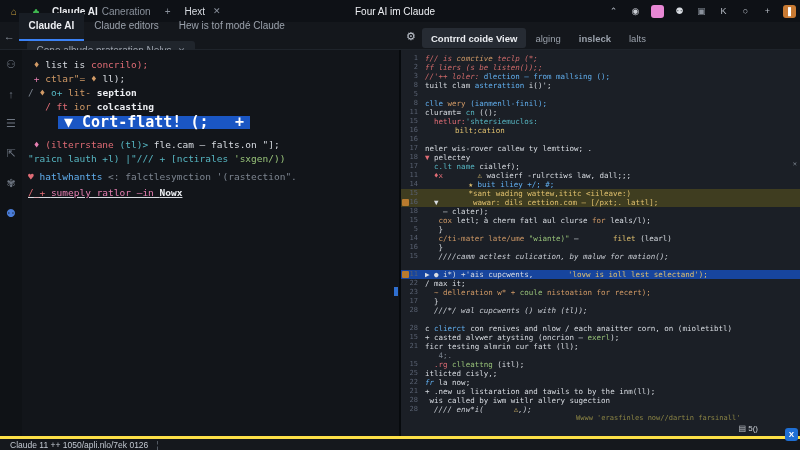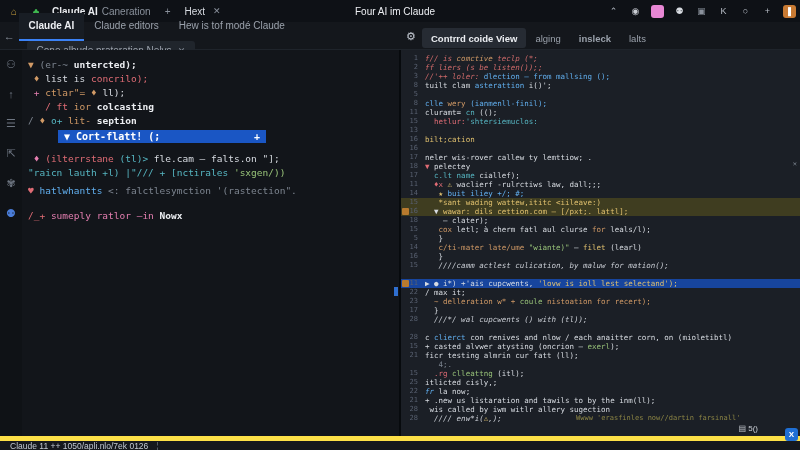--- a/index.html
+++ b/index.html
@@ -43,23 +43,23 @@
 
   .activity { position:absolute; left:0; top:50px; width:22px; bottom:14px;
     background:#0f1216; display:flex; flex-direction:column; align-items:center;
     padding-top:8px; gap:17px; }
   .act-ic { font-size:11px; color:#6e7682; width:16px; text-align:center; }
 
   .leftpanel { position:absolute; left:22px; top:50px; width:377px; bottom:14px;
     background:#12151a; overflow:hidden;
     font-family:"DejaVu Sans Mono", monospace; font-size:9.5px; }
   .lrow { height:14px; line-height:14px; white-space:pre; padding-left:6px; }
-  .lbar { height:13px; line-height:13px; width:208px; margin-left:36px; margin-top:2px;
+  .lbar { height:13px; line-height:13px; width:192px; margin-left:36px; margin-top:2px;
     background:#1a56c4; color:#fff; font-weight:bold; display:flex;
-    align-items:flex-end; padding:0 6px; font-size:10px; }
+    align-items:flex-end; padding:0 6px; font-size:15px; }
   .lbar .plus { margin-left:auto; }
   .lbar-space { height:9px; }
   .lp-handle { position:absolute; right:1px; top:237px; width:4px; height:9px; background:#2f6fd0; }
 
   .divider { position:absolute; left:399px; top:50px; width:2px; bottom:14px; background:#070a0d; }
 
   .rightpanel { position:absolute; left:401px; top:50px; right:0; bottom:14px;
     background:#1b1f26; overflow:hidden;
     font-family:"DejaVu Sans Mono", monospace; font-size:7.5px; }
   .crow { height:9px; line-height:9px; display:flex; white-space:pre; }
@@ -70,34 +70,34 @@
   .crow.hl-blue { background:#17459e; }
   .gbadge { position:absolute; left:1px; top:1px; width:7px; height:7px;
     background:#b87a2e; border-radius:1px; }
   .ghost { position:absolute; left:175px; bottom:14px; color:#8b8444; font-size:7px;
     font-family:"DejaVu Sans Mono", monospace; }
   .rstatus { position:absolute; right:42px; bottom:3px; font-size:8px; color:#c9cdd4;
     font-family:"Liberation Sans", sans-serif; }
   .scroll-marker { position:absolute; right:3px; top:110px; color:#7d8590; font-size:7px; }
 
   .taskbar { position:absolute; left:0; bottom:0; width:800px; height:14px;
-    background:#15181d; border-top:5px solid #fde047; display:flex; align-items:center;
+    background:#15181d; border-top:3px solid #fde047; display:flex; align-items:center;
     font-size:8.5px; color:#aeb4bd; }
   .tk-label { margin-left:10px; white-space:nowrap; color:#c3c9d2; }
   .tk-sep { margin-left:8px; color:#6e7682; }
   .appicon { position:absolute; right:2px; bottom:9px; width:13px; height:13px;
     background:#1f6fd4; border-radius:3px; color:#fff; font-size:8px; font-weight:bold;
     display:flex; align-items:center; justify-content:center; z-index:5; }
 
   
   .c-wht{color:#d8dce2;} .c-wht-b{color:#eceef2;font-weight:bold;}
   .c-wht-i{color:#c9cdd4;font-style:italic;} .c-gry{color:#7d8590;}
   .c-red{color:#e06c75;} .c-redi{color:#cf6a6a;font-style:italic;}
   .c-org{color:#d19a66;} .c-orgi{color:#d19a66;font-style:italic;}
-  .c-yel{color:#e0c06e;} .c-blu{color:#61afef;} .c-blui{color:#61afef;font-style:italic;}
+  .c-yel{color:#e0c06e;margin-left:30px;} .c-blu{color:#61afef;} .c-blui{color:#61afef;font-style:italic;}
   .c-teal{color:#56b6c2;} .c-grn{color:#98c379;} .c-pnk{color:#e57fb1;}
 </style>
 </head>
 <body>
 
 <div class="titlebar">
   <span class="tb-icon" style="color:#c8a03c">⌂</span>
   <span class="tb-icon" style="color:#3fb950">♣</span>
   <div class="tb-tab">
     <span class="strong">Claude AI</span>
@@ -158,52 +158,50 @@
     <span class="act-ic" style="color: rgb(110, 118, 130);">↑</span>
     <span class="act-ic" style="color: rgb(110, 118, 130);">☰</span>
     <span class="act-ic" style="color: rgb(110, 118, 130);">⇱</span>
     <span class="act-ic" style="color: rgb(110, 118, 130);">✾</span>
     <span class="act-ic" style="color: rgb(74, 125, 216);">⚉</span>
   </div>
 
 <div class="leftpanel">
   <div style="height:8px"></div>
   <div id="left-code">
-      <div class="lrow"><span class="c-org">▼ </span><span class="c-gry">(er-~ </span><span class="c-wht-b">untercted);</span></div>
       <div class="lrow"><span class="c-org"> ♦ </span><span class="c-wht">list is </span><span class="c-red">concrilo);</span></div>
       <div class="lrow"><span class="c-pnk"> + </span><span class="c-org">ctlar"= </span><span class="c-org">♦ </span><span class="c-wht">ll);</span></div>
+      <div class="lrow"><span class="c-gry">/ </span><span class="c-org">♦ </span><span class="c-teal">o+ </span><span class="c-org">lit- </span><span class="c-wht-b">seption</span></div>
       <div class="lrow"><span class="c-red">   / ft </span><span class="c-org">ior </span><span class="c-wht-b">colcasting</span></div>
-      <div class="lrow"><span class="c-gry">/ </span><span class="c-org">♦ </span><span class="c-teal">o+ </span><span class="c-org">lit- </span><span class="c-wht-b">seption</span></div>
       <div class="lbar">
         <span>▼ Cort-flatt! (;</span>
         <span class="plus">+</span>
       </div>
       <div class="lbar-space"></div>
       <div class="lrow"><span class="c-pnk"> ♦ </span><span class="c-red">(ilterrstane </span><span class="c-teal">(tl)&gt; </span><span class="c-wht">fle.cam – falts.on "];</span></div>
       <div class="lrow"><span class="c-teal">"raicn lauth +l) |"/// + [nctirales </span><span class="c-grn">'sxgen/))</span></div>
       <div class="lrow" style="margin-top: 4px;"><span class="c-red">♥ </span><span class="c-blu">hatlwhantts </span><span class="c-gry">&lt;: falctlesymction '(rastection".</span></div>
-      <div class="lrow" style="margin-top: 11px;"><span class="c-red">/_+ </span><span class="c-pnk">sumeply ratlor –in </span><span class="c-wht-b">Nowx</span></div>
+      <div class="lrow" style="margin-top: 2px; text-decoration: underline;"><span class="c-red">/_+ </span><span class="c-pnk">sumeply ratlor –in </span><span class="c-wht-b">Nowx</span></div>
     </div>
   <div class="lp-handle"></div>
 </div>
 
 <div class="divider"></div>
 
 <div class="rightpanel">
   <div style="height:4px"></div>
   <div id="right-code">
       <div class="crow"><span class="gut">1</span><span class="code"><span class="c-redi">f// is </span><span class="c-orgi">comctive </span><span class="c-redi">teclp (*;</span></span></div>
       <div class="crow"><span class="gut">2</span><span class="code"><span class="c-redi">ff liers (s be listen());;</span></span></div>
       <div class="crow"><span class="gut">3</span><span class="code"><span class="c-redi">//'++ loler: </span><span class="c-blu">dlection – from mallsing ();</span></span></div>
       <div class="crow"><span class="gut">8</span><span class="code"><span class="c-wht">tuilt clam </span><span class="c-blu">asterattion </span><span class="c-wht">i()';</span></span></div>
       <div class="crow"><span class="gut">5</span><span class="code"></span></div>
       <div class="crow"><span class="gut">8</span><span class="code"><span class="c-blu">clle </span><span class="c-org">wery </span><span class="c-blu">(ianmenll-finil);</span></span></div>
       <div class="crow"><span class="gut">11</span><span class="code"><span class="c-wht">cluramt= </span><span class="c-teal">cn </span><span class="c-wht">(();</span></span></div>
       <div class="crow"><span class="gut">15</span><span class="code"><span class="c-red">  hetlur:</span><span class="c-teal">'shtersiemuclos:</span></span></div>
-      <div class="crow"><span class="gut">13</span><span class="code"></span></div>
       <div class="crow"><span class="gut">16</span><span class="code"><span class="c-yel">bilt;cation</span></span></div>
       <div class="crow"><span class="gut">16</span><span class="code"></span></div>
       <div class="crow"><span class="gut">17</span><span class="code"><span class="c-wht">neler wis-rover callew ty lemttiow; .</span></span></div>
       <div class="crow"><span class="gut">18</span><span class="code"><span class="c-red">▼ </span><span class="c-wht">pelectey</span></span></div>
       <div class="crow"><span class="gut">17</span><span class="code"><span class="c-teal">  c.lt name </span><span class="c-wht">ciallef);</span></span></div>
       <div class="crow"><span class="gut">11</span><span class="code"><span class="c-red">  ♦x </span><span class="c-yel">⚠ </span><span class="c-wht">waclierf -rulrctiws law, dall;;;</span></span></div>
       <div class="crow"><span class="gut">14</span><span class="code"><span class="c-yel">   ★ </span><span class="c-blu">buit iliey +/; #;</span></span></div>
       <div class="crow hl-olive"><span class="gut">15</span><span class="code"><span class="c-yel">   *sant wading wattew,ititc &lt;iileave:)</span></span></div>
       <div class="crow hl-olive"><span class="gut">16<span class="gbadge"></span></span><span class="code"><span class="c-wht">  ▼ </span><span class="c-yel">wawar: dils cettion.com – [/pxt;. lattl];</span></span></div>
       <div class="crow"><span class="gut">18</span><span class="code"><span class="c-wht">    – clater);</span></span></div>

